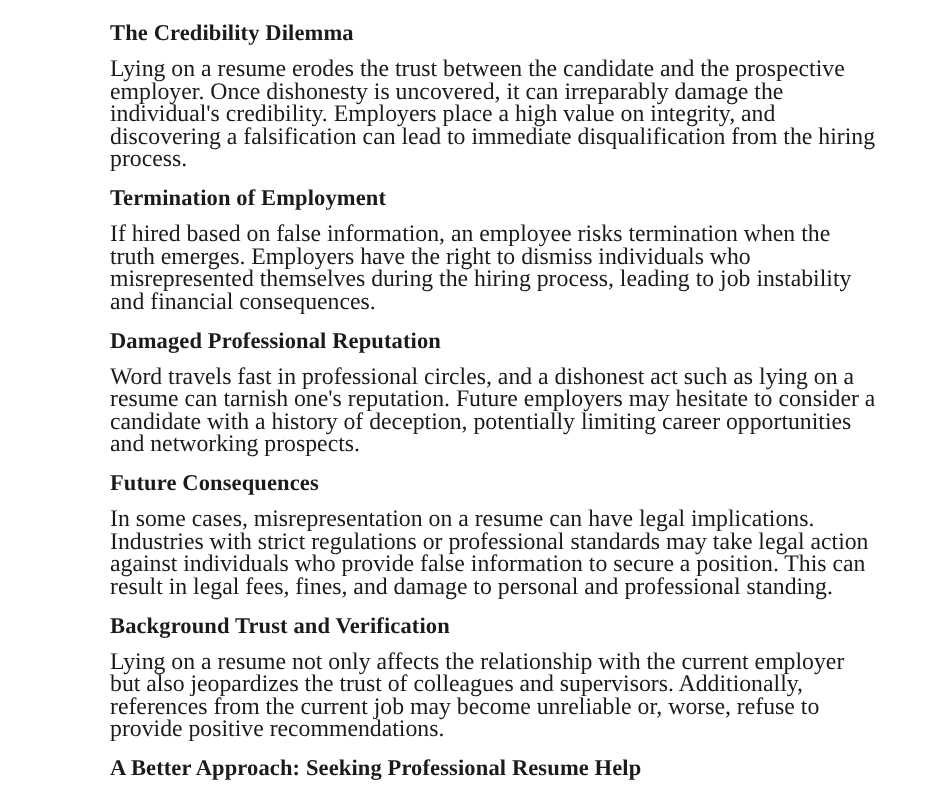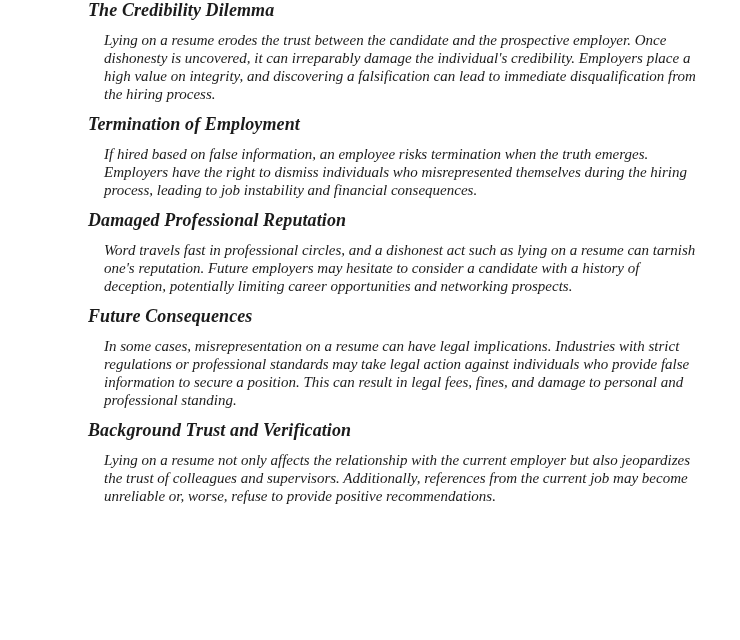--- a/index.html
+++ b/index.html
@@ -7,41 +7,40 @@
     padding: 0;
     background: #ffffff;
     width: 740px;
     height: 640px;
     overflow: hidden;
   }
   .page {
     box-sizing: border-box;
     width: 740px;
     height: 640px;
-    padding: 0 36px 0 88px;
+    padding: 16px 36px 0 88px;
     background: var(--page-bg, #ffffff);
     font-family: "Liberation Serif", "DejaVu Serif", serif;
     color: var(--text-color, #1b1b1b);
-    font-style: italic;
   }
   .doc-section h2 {
     font-size: 18px;
     line-height: 18px;
     font-weight: bold;
     margin: 12px 0 12px 0;
     letter-spacing: 0.1px;
   }
   .doc-section:first-child h2 {
     margin-top: 0;
     padding-top: 1px;
   }
   .doc-section p {
-    font-size: 15px;
+    font-size: 19px;
     line-height: 18px;
-    margin: 0 0 12px 16px;
+    margin: 0 0 12px 0;
     max-width: 617px;
   }
 </style>
 </head>
 <body>
 
 <div class="page">
 
   <div class="doc-section">
     <h2>The Credibility Dilemma</h2>
@@ -64,14 +63,17 @@
   </div>
 
   <div class="doc-section">
     <h2>Background Trust and Verification</h2>
   </div>
 
   <div class="doc-section">
     <p>Lying on a resume not only affects the relationship with the current employer but also jeopardizes the trust of colleagues and supervisors. Additionally, references from the current job may become unreliable or, worse, refuse to provide positive recommendations.</p>
   </div>
 
+  <div class="doc-section">
+    <h2>A Better Approach: Seeking Professional Resume Help</h2>
+  </div>
 
 </div>
 
 </body></html>

